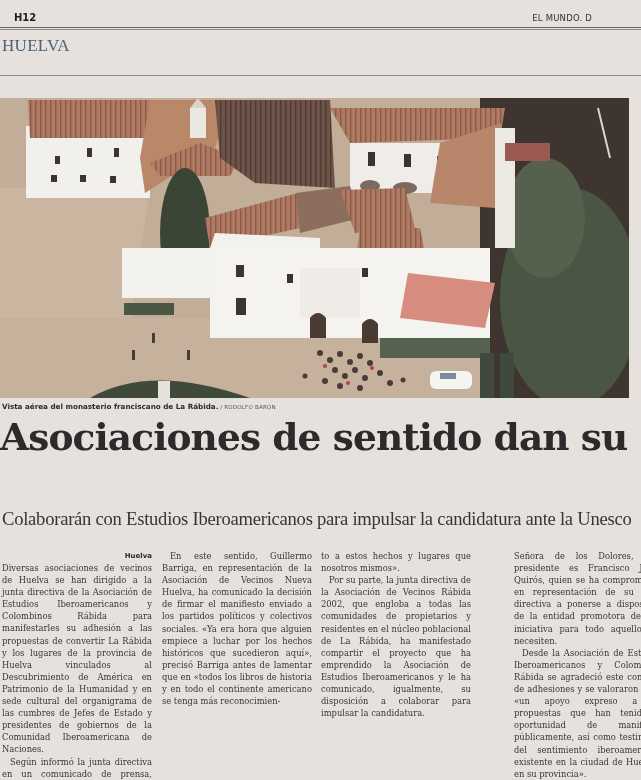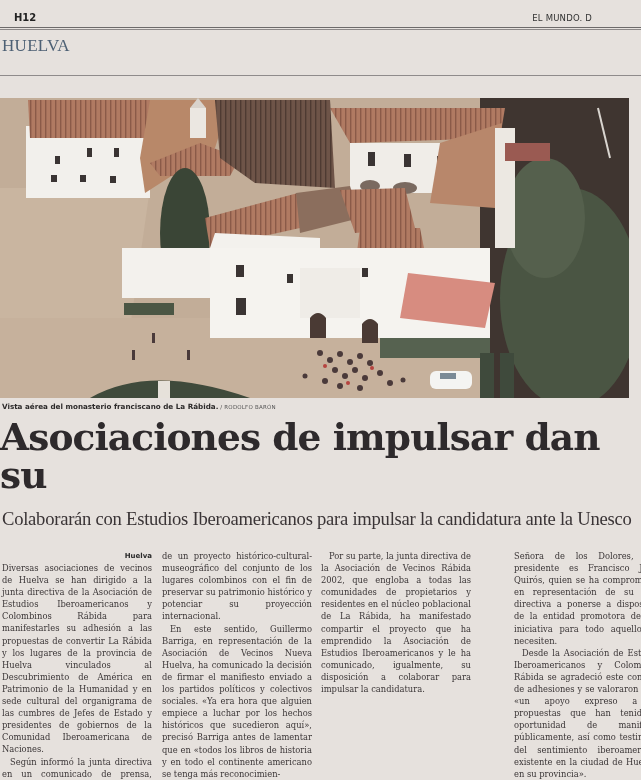--- a/index.html
+++ b/index.html
@@ -164,35 +164,35 @@
     <rect x="480" y="255" width="14" height="45" fill="#3f4a3c"></rect>
     <rect x="500" y="255" width="14" height="45" fill="#3f4a3c"></rect>
   </svg>
 </div>
 
 <div class="caption">
   <b>Vista aérea del monasterio franciscano de La Rábida.</b><span class="credit"> / RODOLFO BARÓN</span>
 </div>
 
 <h1 class="headline">
-  <span>Asociaciones de impulsar dan su</span><br>
+  <span>Asociaciones de sentido dan su</span><br>
 </h1>
 
 <div class="subhead">Colaborarán con Estudios Iberoamericanos para impulsar la candidatura ante la Unesco</div>
 
 <div class="cols">
   <div class="col" style="left:0;">
     <div class="byline">Huelva</div>
     <p>Diversas asociaciones de vecinos de Huelva se han dirigido a la junta directiva de la Asociación de Estudios Iberoamericanos y Colombinos Rábida para manifestarles su adhesión a las propuestas de convertir La Rábida y los lugares de la provincia de Huelva vinculados al Descubrimiento de América en Patrimonio de la Humanidad y en sede cultural del organigrama de las cumbres de Jefes de Estado y presidentes de gobiernos de la Comunidad Iberoamericana de Naciones.</p>
     <p class="ind">Según informó la junta directiva en un comunicado de prensa, apoyan igualmente la realización</p>
   </div>
   <div class="col" style="left:160px;">
-    <p>de un proyecto histórico-cultural-museográfico del conjunto de los lugares colombinos con el fin de preservar su patrimonio histórico y potenciar su proyección internacional.</p>
     <p class="ind">En este sentido, Guillermo Barriga, en representación de la Asociación de Vecinos Nueva Huelva, ha comunicado la decisión de firmar el manifiesto enviado a los partidos políticos y colectivos sociales. «Ya era hora que alguien empiece a luchar por los hechos históricos que sucedieron aquí», precisó Barriga antes de lamentar que en «todos los libros de historia y en todo el continente americano se tenga más reconocimien-</p>
   </div>
   <div class="col" style="left:319px;">
+    <p>to a estos hechos y lugares que nosotros mismos».</p>
     <p class="ind">Por su parte, la junta directiva de la Asociación de Vecinos Rábida 2002, que engloba a todas las comunidades de propietarios y residentes en el núcleo poblacional de La Rábida, ha manifestado compartir el proyecto que ha emprendido la Asociación de Estudios Iberoamericanos y le ha comunicado, igualmente, su disposición a colaborar para impulsar la candidatura.</p>
   </div>
   <div class="col" style="left:496px;margin-left:16px;">
     <p>Señora de los Dolores, cuyo presidente es Francisco Javier Quirós, quien se ha comprometido en representación de su junta directiva a ponerse a disposición de la entidad promotora de esta iniciativa para todo aquello que necesiten.</p>
     <p class="ind">Desde la Asociación de Estudios Iberoamericanos y Colombinos Rábida se agradeció este conjunto de adhesiones y se valoraron como «un apoyo expreso a las propuestas que han tenido la oportunidad de manifestar públicamente, así como testimonio del sentimiento iberoamericano existente en la ciudad de Huelva y en su provincia».</p>
   </div>
 </div>
 
 </body></html>

